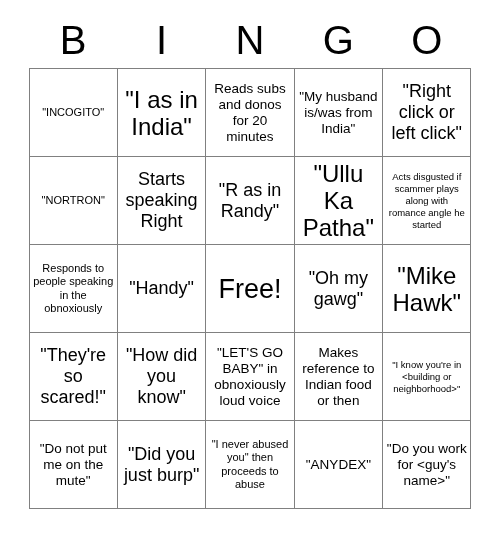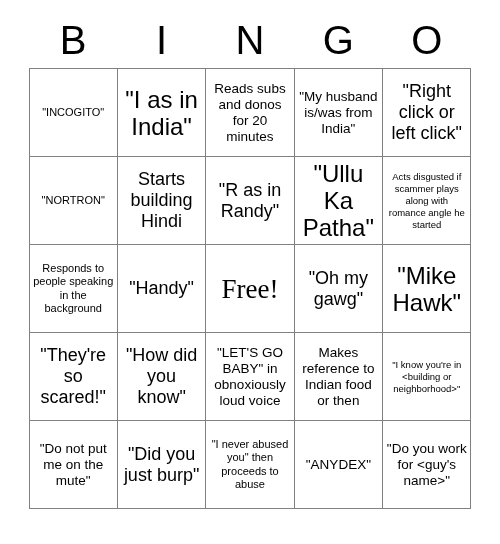--- a/index.html
+++ b/index.html
@@ -59,21 +59,21 @@
     word-wrap: break-word;
     color: #000000;
     background: #ffffff;
   }
   
   .t-xs { font-size: 9.5px;  line-height: 12px; }
   .t-sm { font-size: 11px;   line-height: 13.5px; }
   .t-md { font-size: 13.5px; line-height: 16px; }
   .t-lg { font-size: 18px;   line-height: 21px; }
   .t-xl { font-size: 24px;   line-height: 27px; }
-  .t-free { font-size: 27px; line-height: 30px; font-family: Liberation Serif, serif; }
+  .t-free { font-size: 27px; line-height: 30px; }
 </style>
 </head>
 <body>
 
 <div id="card">
 
   <div id="header">
     <div class="header-letter">B</div>
     <div class="header-letter">I</div>
     <div class="header-letter">N</div>
@@ -85,27 +85,27 @@
     <tbody>
       <tr>
         <td class="t-sm">"INCOGITO"</td>
         <td class="t-xl">"I as in India"</td>
         <td class="t-md">Reads subs and donos for 20 minutes</td>
         <td class="t-md">"My husband is/was from India"</td>
         <td class="t-lg">"Right click or left click"</td>
       </tr>
       <tr>
         <td class="t-sm">"NORTRON"</td>
-        <td class="t-lg">Starts building Hindi</td>
+        <td class="t-lg">Starts speaking Right</td>
         <td class="t-lg">"R as in Randy"</td>
         <td class="t-xl">"Ullu Ka Patha"</td>
         <td class="t-xs">Acts disgusted if scammer plays along with romance angle he started</td>
       </tr>
       <tr>
-        <td class="t-sm">Responds to people speaking in the background</td>
+        <td class="t-sm">Responds to people speaking in the obnoxiously</td>
         <td class="t-lg">"Handy"</td>
         <td class="t-free">Free!</td>
         <td class="t-lg">"Oh my gawg"</td>
         <td class="t-xl">"Mike Hawk"</td>
       </tr>
       <tr>
         <td class="t-lg">"They're so scared!"</td>
         <td class="t-lg">"How did you know"</td>
         <td class="t-md">"LET'S GO BABY" in obnoxiously loud voice</td>
         <td class="t-md">Makes reference to Indian food or then</td>

